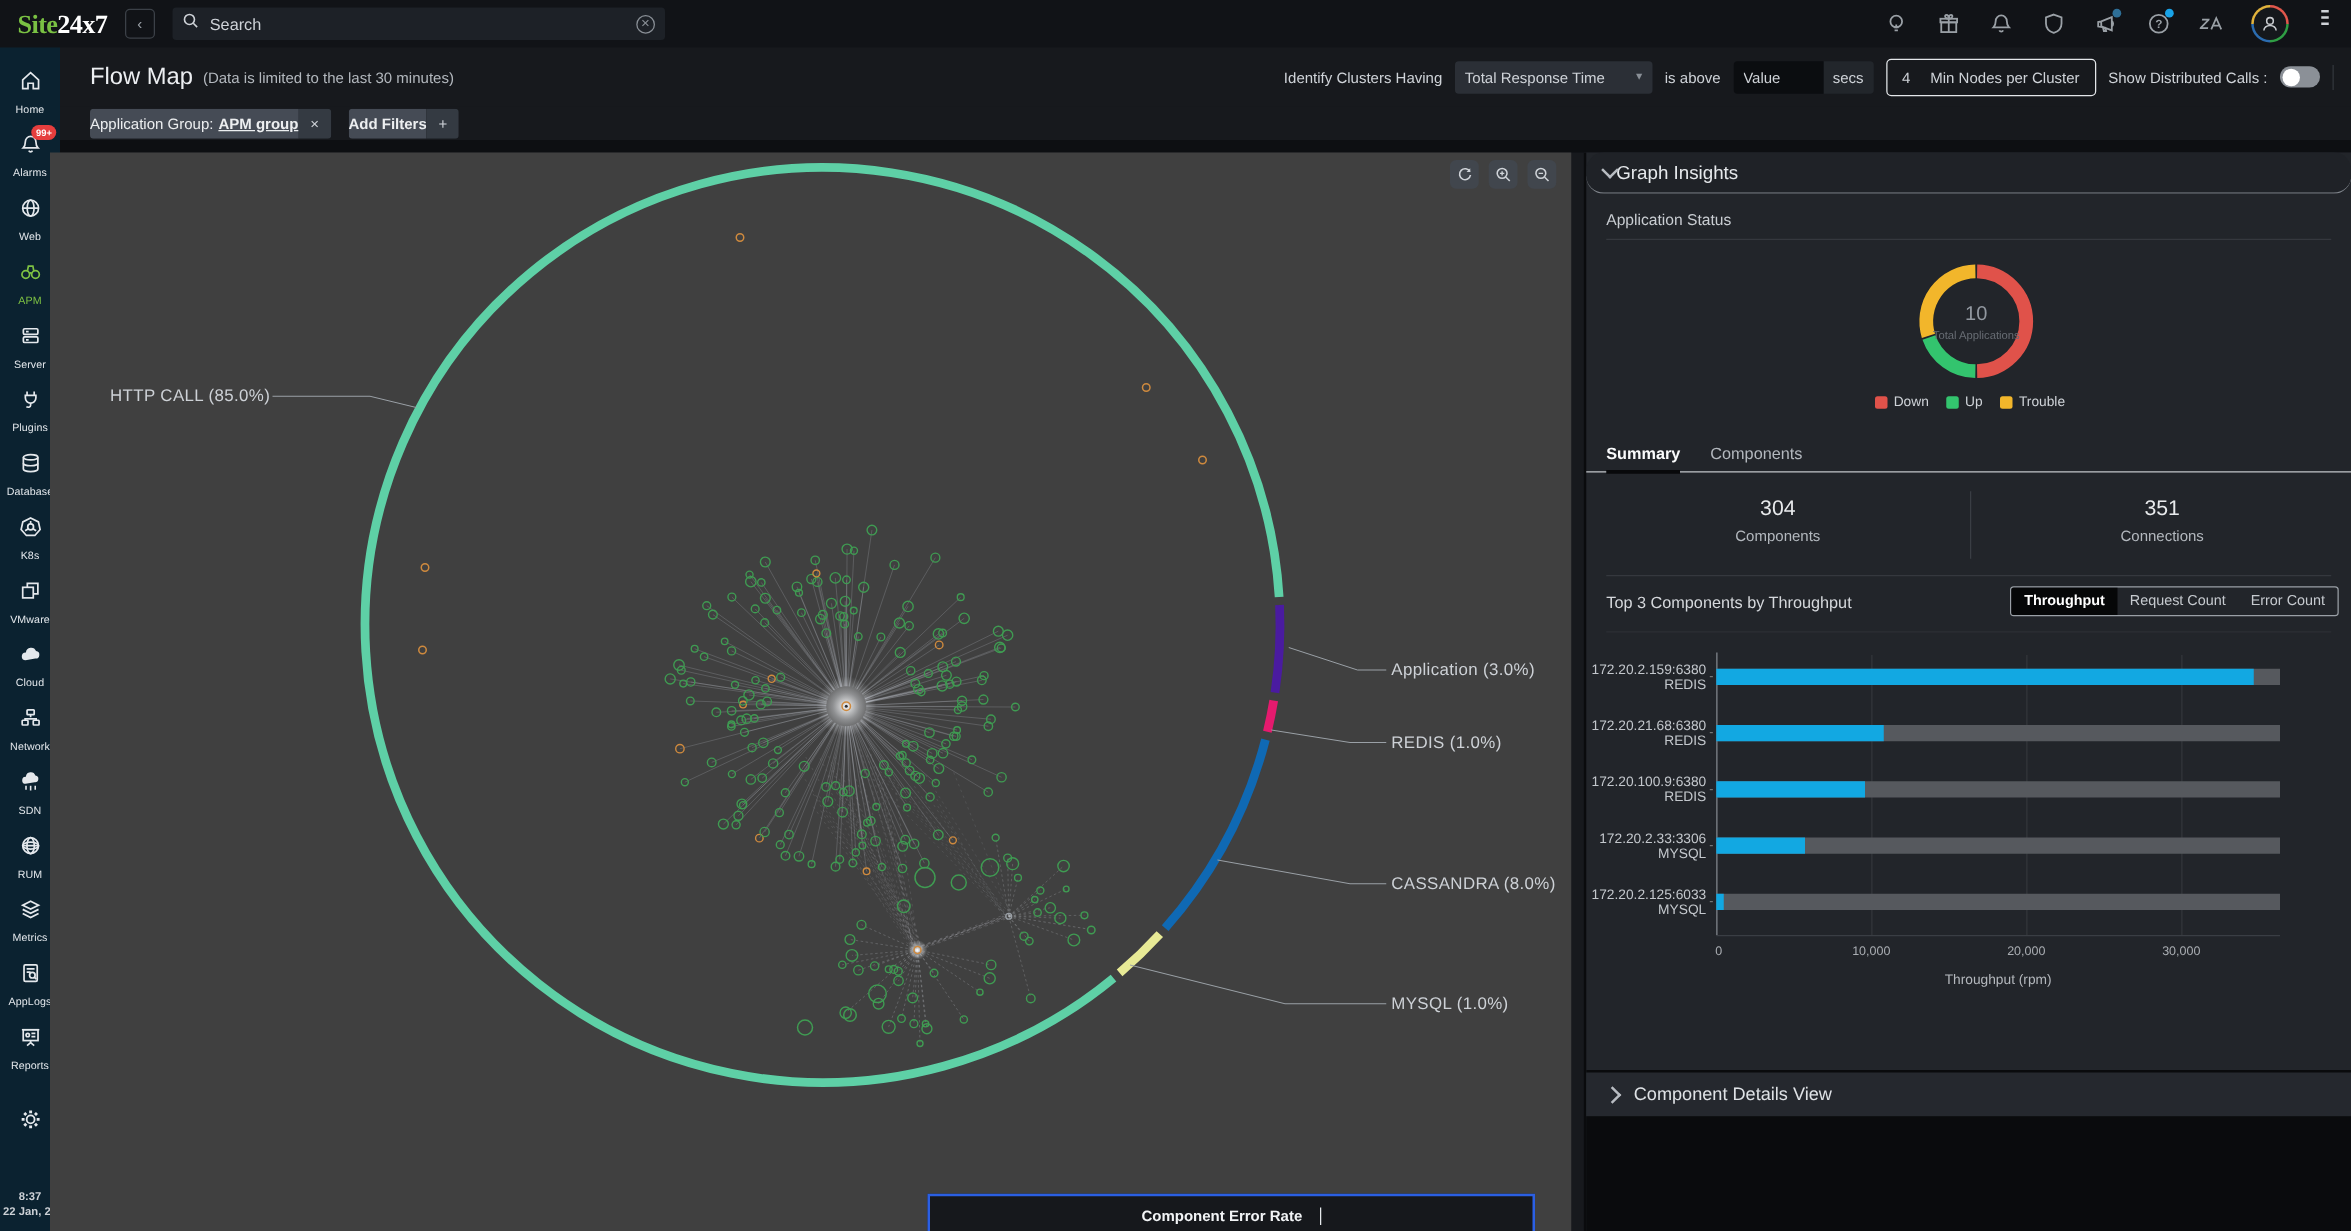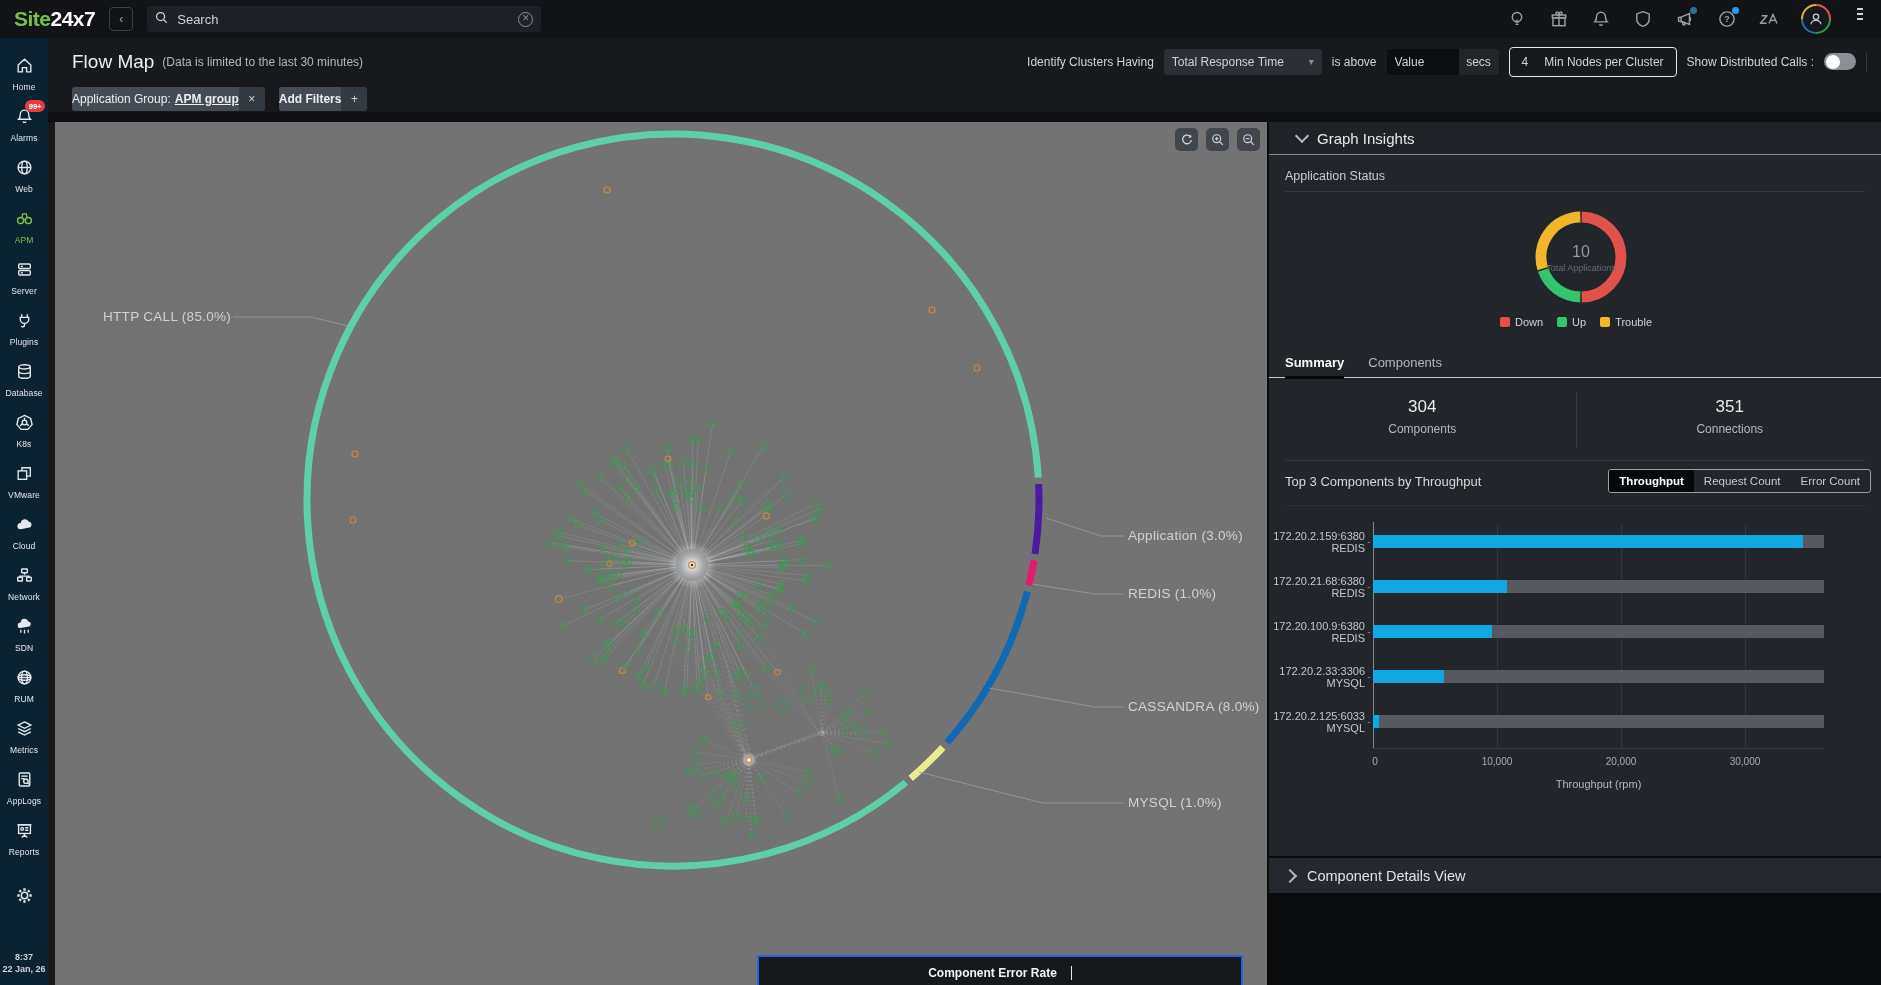--- a/index.html
+++ b/index.html
@@ -1,20 +1,20 @@
 <!DOCTYPE html>
 <html><head>
 <meta charset="utf-8">
 <style>
   html,body{margin:0;padding:0;background:#000;}
   .app{position:relative;width:1881px;height:985px;background:#17191d;overflow:hidden;
        font-family:"Liberation Sans","DejaVu Sans",sans-serif;color:#d7dade;}
   
   .topbar{position:absolute;left:0;top:0;width:1881px;height:38px;background:#111317;display:flex;align-items:center;}
-  .logo{font-size:21px;font-weight:bold;margin-left:14px;letter-spacing:-.5px;}
+  .logo{font-size:21px;font-weight:bold;margin-left:14px;letter-spacing:-.5px;font-family:Liberation Serif, serif;}
   .logo .g{color:#7ac143;}  .logo .w{color:#fff;}
   .collapse-btn{width:22px;height:22px;border:1px solid #3c4148;border-radius:4px;margin-left:14px;
     color:#9aa0a6;font-size:12px;display:flex;align-items:center;justify-content:center;cursor:pointer;}
   .search{width:378px;height:26px;background:#1d2127;border-radius:3px;margin-left:14px;display:flex;align-items:center;padding:0 8px;}
   .search input{background:transparent;border:0;outline:0;color:#cfd3d8;font-size:13px;margin-left:7px;flex:1;font-family:inherit;}
   .search input::placeholder{color:#cfd3d8;}
   .clear-x{color:#8a9097;font-size:12px;border:1px solid #8a9097;border-radius:50%;width:13px;height:13px;line-height:11px;text-align:center;cursor:pointer;}
   .ticons{position:absolute;right:18px;top:0;height:38px;display:flex;align-items:center;gap:22px;}
   .ticon{position:relative;width:20px;height:20px;color:#9aa0a6;cursor:pointer;}
   .ticon svg{width:20px;height:20px;}
@@ -50,33 +50,33 @@
   .knob{position:absolute;left:1.5px;top:1.5px;width:14px;height:14px;border-radius:50%;background:#fff;}
   .hdiv{width:1px;height:20px;background:#33373d;}
   
   .chips{position:absolute;left:48px;top:85px;width:1833px;height:27px;display:flex;align-items:center;gap:14px;padding-left:24px;box-sizing:border-box;}
   .chip{display:flex;height:24px;border-radius:3px;overflow:hidden;font-size:12px;cursor:pointer;}
   .chipmain{background:#454b55;display:flex;align-items:center;padding:0 0;color:#eceef0;gap:4px;}
   .chipbtn{background:#343a42;width:26px;display:flex;align-items:center;justify-content:center;color:#cfd3d8;font-size:12px;cursor:pointer;}
   .uline{text-decoration:underline;font-weight:bold;}
   .band{position:absolute;left:48px;top:112px;width:1833px;height:10px;background:#0d0f12;}
   
-  .canvas{position:absolute;left:55px;top:122px;width:1217px;height:863px;background:#737373;}
+  .canvas{position:absolute;left:40px;top:122px;width:1217px;height:863px;background:#404040;}
   .zbtns{position:absolute;top:6px;left:1120px;display:flex;gap:8px;}
   .zbtn{width:23px;height:23px;border-radius:5px;background:#41464d;color:#cfd3d8;display:flex;align-items:center;justify-content:center;cursor:pointer;}
   .zbtn svg{width:14px;height:14px;}
   .errlegend{position:absolute;left:702px;top:833px;width:486px;height:36px;border:2px solid #2b5fe3;background:#16181c;
      box-sizing:border-box;display:flex;align-items:center;justify-content:center;gap:14px;font-size:12px;color:#f2f4f6;}
   .errlegend .t{font-weight:bold;}
   .errlegend .vd{width:1px;height:14px;background:#e6e9ec;}
   .eitem{display:flex;align-items:center;gap:5px;}
   .sq{width:11px;height:11px;border-radius:2px;display:inline-block;}
   
   .panel{position:absolute;left:1267px;top:122px;width:614px;height:863px;background:#22252a;border-left:2px solid #0a0b0d;box-sizing:border-box;}
-  .gihead{height:32px;background:#1f2227;border-bottom:1px solid #82878e;display:flex;align-items:center;gap:10px;padding-left:28px;font-size:15px;color:#e6e9ec;cursor:pointer;}
+  .gihead{height:32px;background:#1f2227;border-bottom:1px solid #82878e;display:flex;align-items:center;padding-left:14px;font-size:15px;color:#e6e9ec;cursor:pointer;border-radius:14px;}
   .chev{display:inline-block;width:8px;height:8px;border-right:2px solid #b8bcc2;border-bottom:2px solid #b8bcc2;}
   .chev.down{transform:rotate(45deg);margin-top:-4px;}
   .chev.right{transform:rotate(-45deg);}
   .sectitle{font-size:12.5px;color:#c9cdd2;margin:14px 16px 8px;}
   .hr{height:1px;background:#35383e;margin:0 16px;}
   .donutwrap{position:absolute;left:254px;top:77px;width:116px;height:116px;}
   .donutwrap .c1{position:absolute;left:0;top:44px;width:116px;text-align:center;font-size:16px;color:#9298a0;}
   .donutwrap .c2{position:absolute;left:0;top:64px;width:116px;text-align:center;font-size:9px;color:#686d74;}
   .dlegend{position:absolute;left:0;top:194px;width:614px;display:flex;justify-content:center;gap:14px;font-size:11px;color:#cfd3d8;}
   .dlegend .sq{width:10px;height:10px;}

